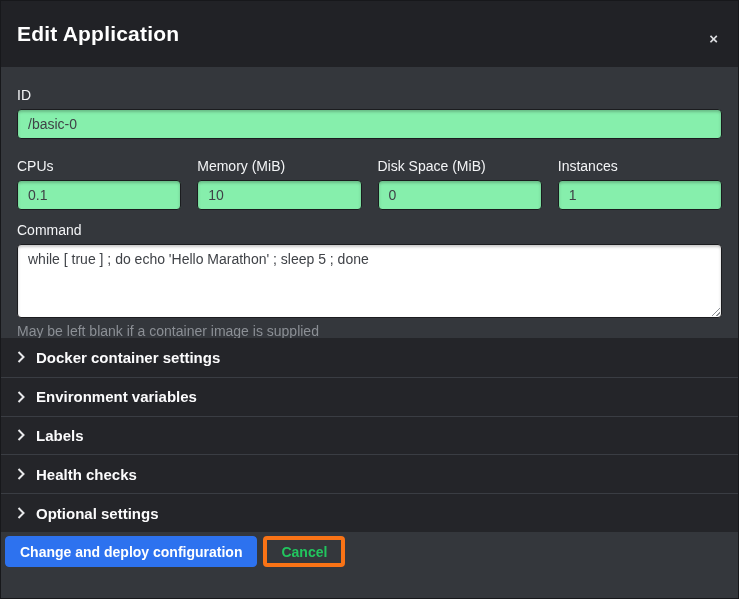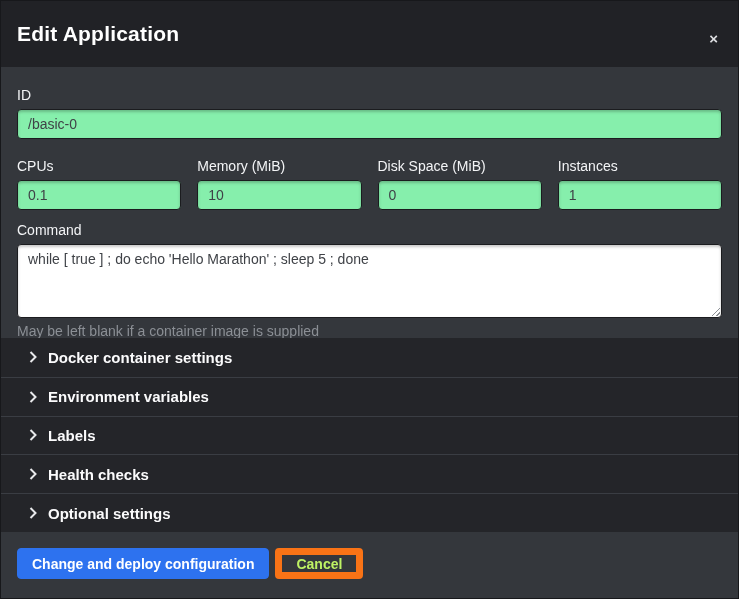--- a/index.html
+++ b/index.html
@@ -54,39 +54,39 @@
     background: repeating-linear-gradient(-45deg, transparent, transparent 2px, #8d9196 2px, #8d9196 3px);
     clip-path: polygon(100% 0, 100% 100%, 0 100%);
     cursor: nwse-resize;
   }
   .help-text { margin-top: 5px; font-size: 14px; color: #8b8f95; }
 
   
   .accordion { background: #242529; flex: 0 0 194px; height: 194px; }
   .accordion-row {
     height: 38.8px; display: flex; align-items: center;
-    padding: 0 28px; cursor: pointer;
+    padding: 0 16px; cursor: pointer;
   }
   .accordion-row + .accordion-row { border-top: 1px solid #3a3d43; }
   .chevron { width: 8px; height: 12px; margin-right: 11px; flex: 0 0 auto; display: block; }
   .accordion-label { font-size: 15px; font-weight: 700; color: #fbfbfc; }
 
   
   .modal-footer {
     background: #34373c; flex: 1 1 auto;
-    display: flex; align-items: flex-start; padding: 16px;
+    display: flex; align-items: flex-start; padding: 4px;
   }
   .btn {
     height: 31px; border-radius: 4px; font-size: 14px; font-weight: 700;
     padding: 0 14px; cursor: pointer;
     font-family: "Liberation Sans", "DejaVu Sans", sans-serif;
     display: inline-flex; align-items: center;
   }
   .btn-primary { background: #2d72ef; border: 1px solid #2d72ef; color: #ffffff; margin-right: 6px; }
-  .btn-cancel { background: transparent; border: 7px solid #f97316; color: #bef264; }
+  .btn-cancel { background: transparent; border: 4px solid #f97316; color: #22c55e; }
 </style>
 </head>
 <body>
 
 <div class="modal">
 
   <div class="modal-header">
     <span class="modal-title">Edit Application</span>
     <button class="close-btn">×</button>
   </div>

